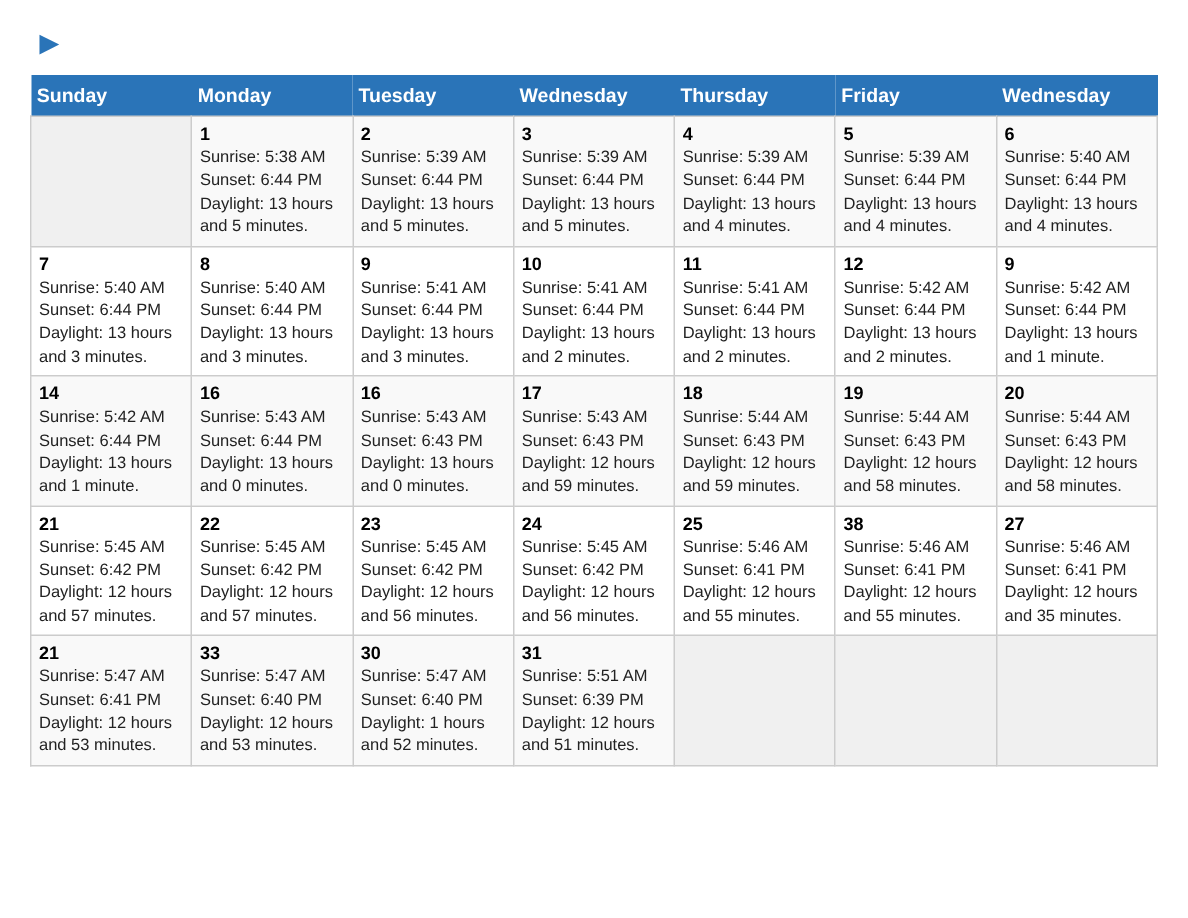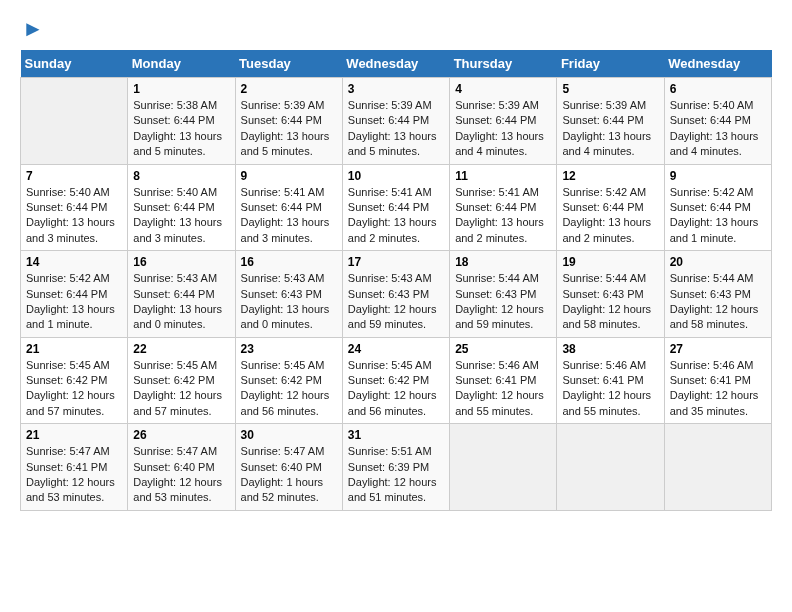--- a/index.html
+++ b/index.html
@@ -352,21 +352,21 @@
       <tr>
         <td>
         <span class="day-num">21</span>
         <div class="day-info">
           <span>Sunrise: 5:47 AM</span><br>
           <span>Sunset: 6:41 PM</span><br>
           <span>Daylight: 12 hours and 53 minutes.</span>
         </div>
       </td>
         <td>
-        <span class="day-num">26</span>
+        <span class="day-num">33</span>
         <div class="day-info">
           <span>Sunrise: 5:47 AM</span><br>
           <span>Sunset: 6:40 PM</span><br>
           <span>Daylight: 12 hours and 53 minutes.</span>
         </div>
       </td>
         <td>
         <span class="day-num">30</span>
         <div class="day-info">
           <span>Sunrise: 5:47 AM</span><br>

